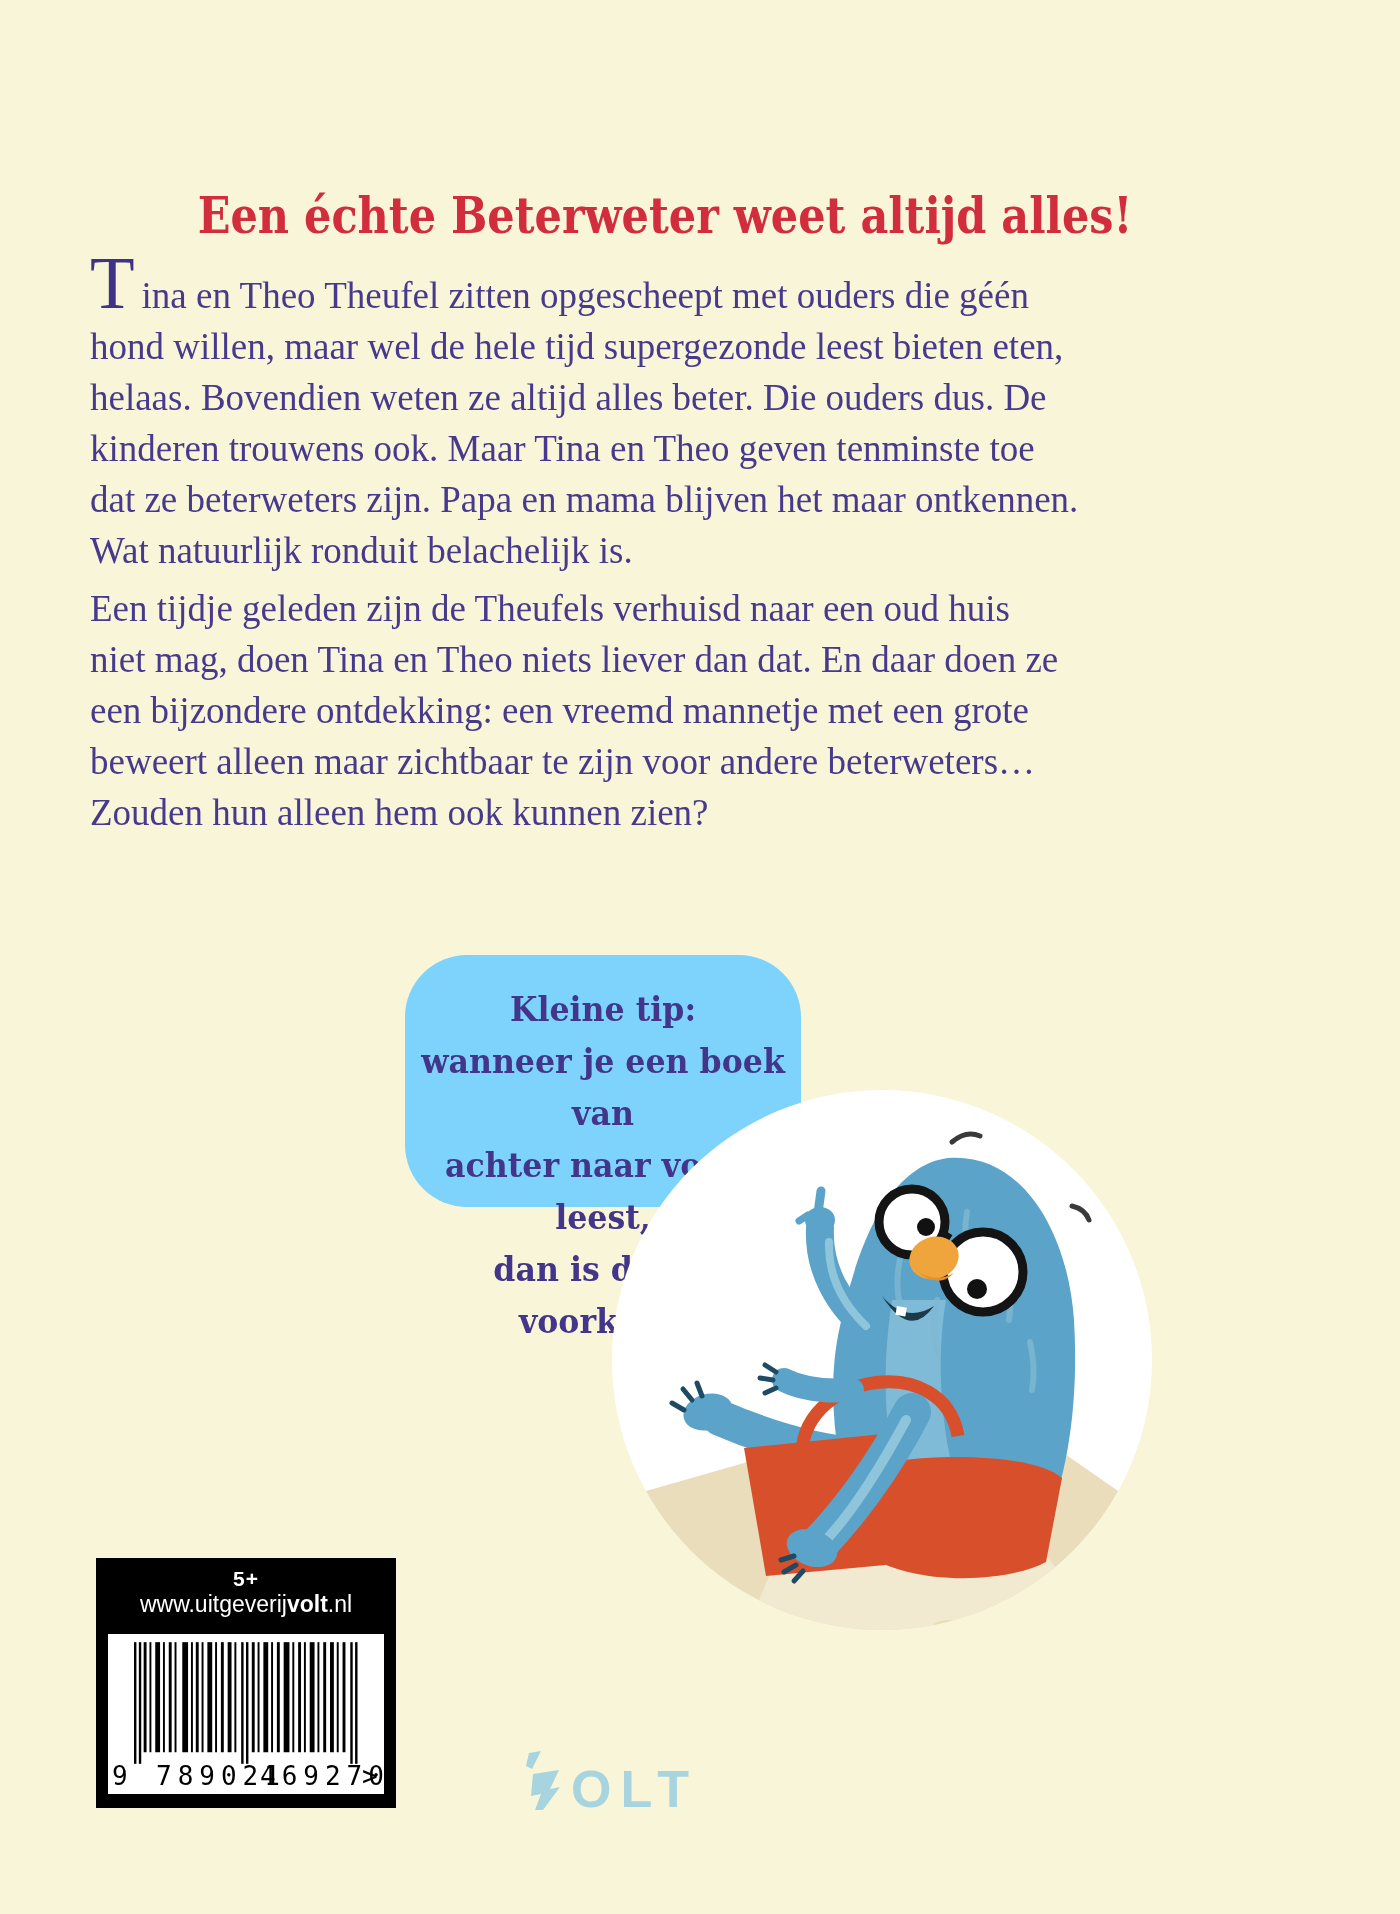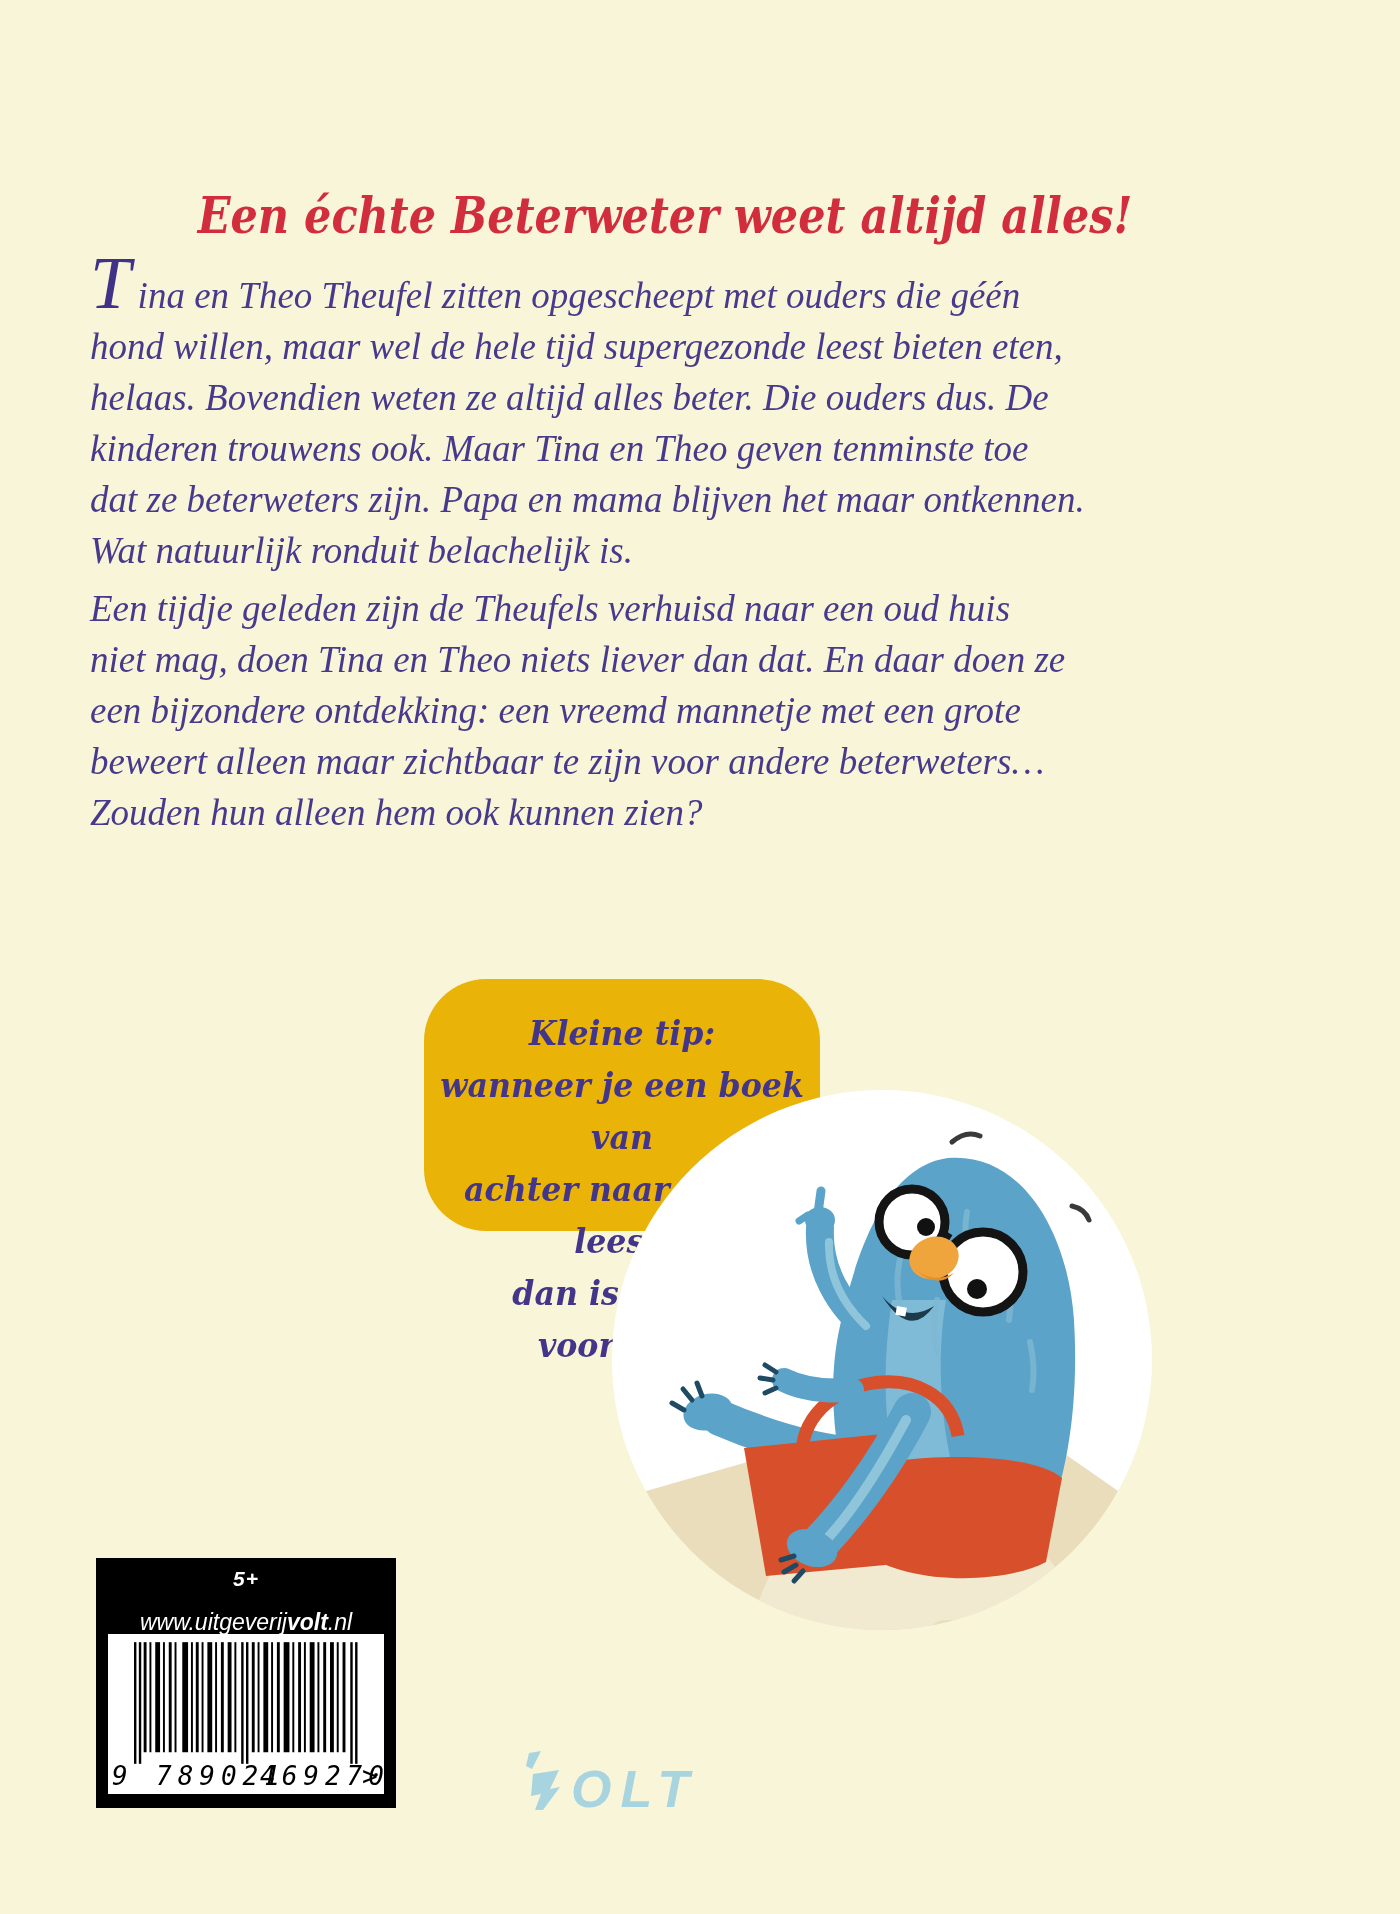--- a/index.html
+++ b/index.html
@@ -3,21 +3,20 @@
 <meta charset="utf-8">
 <style>
   html,body{margin:0;padding:0;background:#e8e8e8;}
   .page{
     position:relative;
     width:1400px;height:1914px;
     margin:0 auto;
     background:#f9f5d9;
     overflow:hidden;
     font-family:"Liberation Serif",serif;
-    font-style:italic;
   }
   
   .tagline{
     position:absolute;left:0;right:70px;top:188px;
     text-align:center;
     font-size:50px;line-height:56px;font-weight:700;
     color:#d22d3d;
     transform:scaleX(.86);
     letter-spacing:0px;
     font-family:"DejaVu Serif","Liberation Serif",serif;
@@ -30,43 +29,43 @@
   }
   .para-1{top:258px;}
   .para-2{top:583px;}
   .dropcap{
     font-size:73px;line-height:51px;
     margin-right:7px;
     color:#3f3287;
   }
   
   .bubble{
-    position:absolute;left:424px;top:955px;width:396px;height:252px;
-    background:#eab308;border-radius:62px;margin-top:24px;
+    position:absolute;left:405px;top:955px;width:396px;height:252px;
+    background:#7dd3fc;border-radius:62px;
   }
   .bubble-tail{position:absolute;left:812px;top:1108px;width:78px;height:84px;}
   .bubble-text{
     position:absolute;left:0;right:0;top:28px;
     text-align:center;
     color:#43368a;
     font-size:34px;line-height:52px;font-weight:700;
     transform:scaleX(.93);
     font-family:"DejaVu Serif","Liberation Serif",serif;
   }
   
   .illu{position:absolute;left:588px;top:1066px;width:604px;height:620px;}
   
   .barcode{
     position:absolute;left:96px;top:1558px;width:300px;height:250px;
     background:#000;
     font-family:"Liberation Sans",sans-serif;
   }
   .barcode-header{position:absolute;top:0;left:0;right:0;height:76px;color:#fff;text-align:center;}
   .barcode-age{margin-top:9px;font-size:21px;font-weight:700;letter-spacing:1px;}
-  .barcode-url{margin-top:18px;font-size:23px;}
+  .barcode-url{margin-top:0;font-size:23px;}
   .barcode-url b{font-weight:700;}
   .barcode-white{position:absolute;left:12px;right:12px;top:76px;bottom:14px;background:#fff;}
   .bars{position:absolute;left:26px;top:6px;}
   .digits{
     position:absolute;left:0;right:0;bottom:3px;height:30px;
     color:#000;font-size:26px;
     font-family:"DejaVu Sans Mono","Liberation Mono",monospace;
   }
   .digits span{position:absolute;}
   .d-first{left:4px;}

